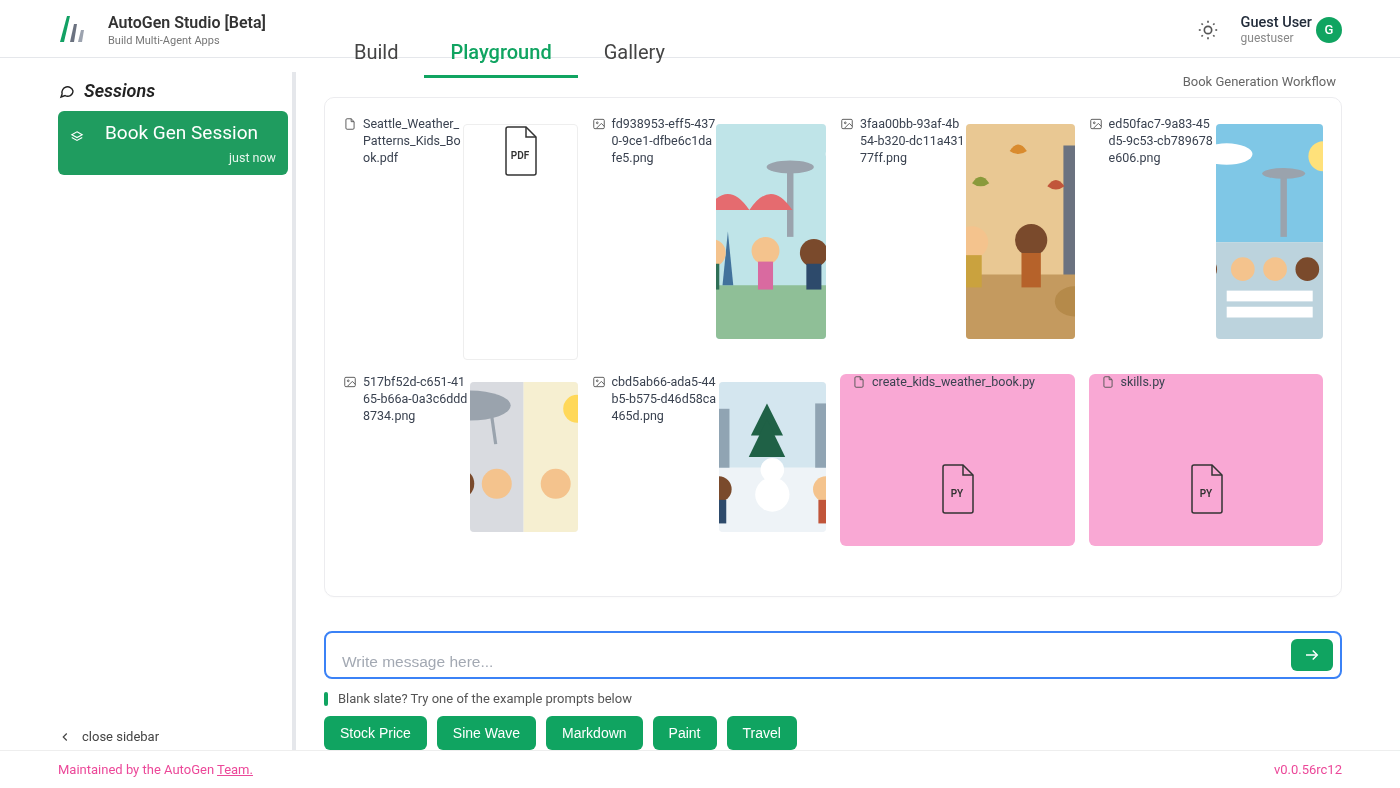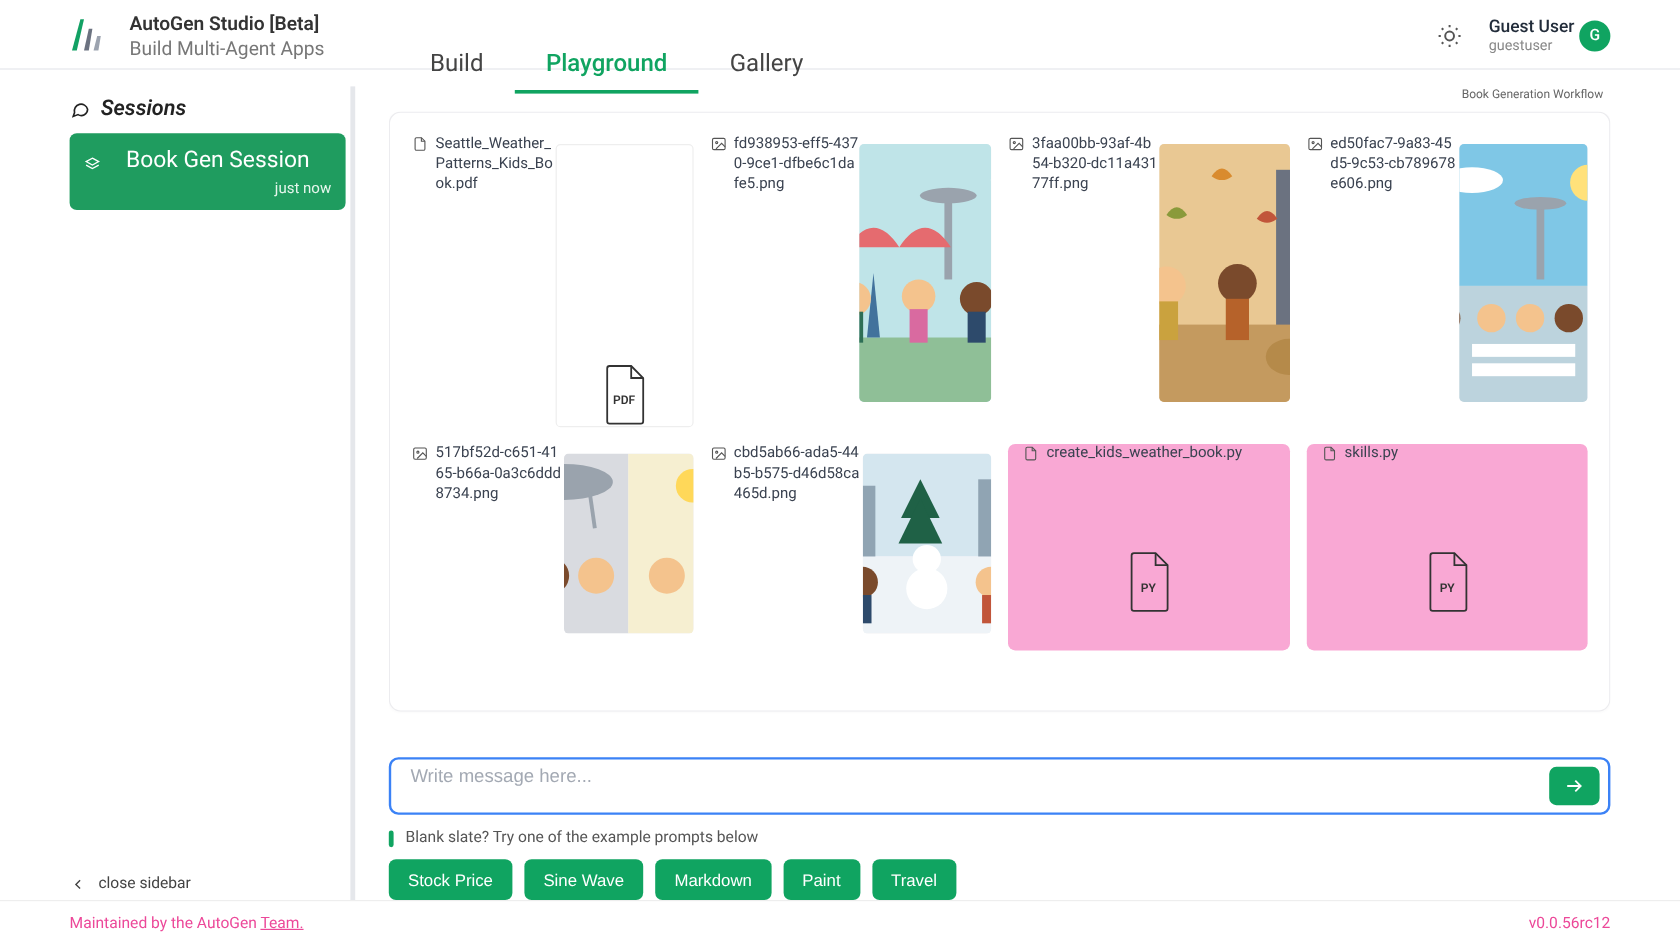--- a/index.html
+++ b/index.html
@@ -4,21 +4,21 @@
 <style>
   * { box-sizing: border-box; margin: 0; padding: 0; }
   body { font-family: -apple-system, BlinkMacSystemFont, "Segoe UI", Roboto, Helvetica, Arial, sans-serif; color: #222c3a; background:#fff; width:1400px; height:788px; overflow:hidden; }
 
   
   .header { display:flex; align-items:center; justify-content:space-between; padding:10px 58px 8px 58px; border-bottom:1px solid #e5e7eb; height:58px; }
   .header-left { display:flex; align-items:center; gap:22px; }
   .logo { width:28px; height:36px; position:relative; }
   .logo svg { width:28px; height:36px; }
   .brand-title { font-size:16px; font-weight:600; color:#333; }
-  .brand-sub { font-size:16px; color:#777; margin-top:2px; }
+  .brand-sub { font-size:11px; color:#777; margin-top:2px; }
   .tabs { display:flex; gap:0; margin-left:40px; }
   .tab { padding:10px 26px 11px; font-size:20px; color:#444; border-bottom:3px solid transparent; cursor:pointer; position:relative; top:24px;text-align:right; }
   .tab.active { color:#10a461; border-bottom-color:#10a461; font-weight:500; }
   .header-right { display:flex; align-items:center; gap:22px; }
   .sun-icon { width:22px; height:22px; color:#555; cursor:pointer; }
   .user-block { display:flex; align-items:center; gap:4px; }
   .user-name { font-size:14.5px; font-weight:500; text-align:left; }
   .user-handle { font-size:12px; color:#888; }
   .avatar { width:26px; height:26px; border-radius:50%; background:#10a461; color:#fff; display:flex; align-items:center; justify-content:center; font-size:13px; font-weight:500; }
 
@@ -29,42 +29,42 @@
   .sessions-hdr { display:flex; align-items:center; gap:8px; font-size:18px; font-weight:600; padding:8px 0 10px 0; color:#222;font-style:italic; }
   .sessions-hdr svg { width:18px; height:18px; }
   .session-item { background:#1f9c5f; color:#fff; border-radius:6px; padding:10px 12px; cursor:pointer; }
   .session-item-top { display:flex; align-items:flex-end; gap:21px; font-size:19px; }
   .session-time { text-align:right; font-size:12.5px; margin-top:6px; color:#e6f6ed; }
   .new-btn-wrap { display:flex; justify-content:flex-end; margin-top:18px; }
   .new-btn { background:#10a461; color:#fff; border:none; border-radius:6px; padding:10px 16px; font-size:15px; display:flex; align-items:center; gap:8px; cursor:pointer; }
   .close-sidebar { position:absolute; bottom:-2px; left:0; display:flex; align-items:center; gap:10px; font-size:13px; color:#444; cursor:pointer; padding:8px 0; }
 
   .main { flex:1; padding:12px 58px 0 18px; display:flex; flex-direction:column; min-width:0; }
-  .workflow-label { text-align:right; font-size:10px; color:#666; padding:4px 6px 8px 0; }
+  .workflow-label { text-align:right; font-size:13px; color:#666; padding:4px 6px 8px 0; }
 
   .scroll-area { flex:1; overflow:hidden; position:relative; }
   .content-card { background:#fff; border:1px solid #ececef; border-radius:10px; padding:18px 18px 8px 18px; box-shadow:0 1px 2px rgba(0,0,0,0.02); height:500px; overflow:hidden; position:relative; }
 
   .grid { display:grid; grid-template-columns:repeat(4, 1fr); gap:14px; }
   .file-tile { display:flex; flex-direction:row; }
   .file-title { display:flex; align-items:flex-start; gap:6px; font-size:12.5px; color:#3a4250; line-height:1.35; min-height:34px; word-break:break-all; }
   .file-title svg { flex:0 0 14px; width:14px; height:14px; margin-top:1px; color:#555; }
-  .thumb { margin-top:8px; width:100%; height:215px; border-radius:4px; overflow:hidden; background:#f3f4f6; display:flex; align-items:flex-end; justify-content:center; }
+  .thumb { margin-top:8px; width:100%; height:215px; border-radius:4px; overflow:hidden; background:#f3f4f6; display:flex; align-items:flex-start; justify-content:center; }
   .thumb.tall { height:236px; }
   .thumb-py { background:#f9a8d4; border-radius:6px; height:172px; display:flex; align-items:flex-start; justify-content:center; margin-top:0; }
   .filebox { display:flex; flex-direction:column; }
 
   .pdf-icon, .py-icon { width:40px; height:52px; }
 
   
   .illus { width:100%; height:100%; }
 
   
   .input-wrap { margin-top:14px; }
-  .input-row { display:flex; align-items:flex-start; border:2px solid #3b82f6; border-radius:8px; padding:6px 7px 6px 16px; background:#fff; }
+  .input-row { display:flex; align-items:flex-end; border:2px solid #3b82f6; border-radius:8px; padding:6px 7px 6px 16px; background:#fff; }
   .input-row input { flex:1; border:none; outline:none; font-size:15.5px; color:#222; background:transparent; }
   .input-row input::placeholder { color:#a3a9b3; }
   .send-btn { width:42px; height:32px; border-radius:6px; background:#10a461; border:none; display:flex; align-items:center; justify-content:center; cursor:pointer; }
   .send-btn svg { width:18px; height:18px; color:#fff; }
 
   .hint-row { display:flex; align-items:center; gap:10px; margin-top:12px; }
   .hint-bar { width:4px; height:14px; background:#10a461; border-radius:2px; }
   .hint-text { font-size:13px; color:#555; }
   .chips { display:flex; gap:10px; margin-top:10px; }
   .chip { background:#10a461; color:#fff; border:none; border-radius:6px; padding:9px 16px; font-size:14px; cursor:pointer; }

